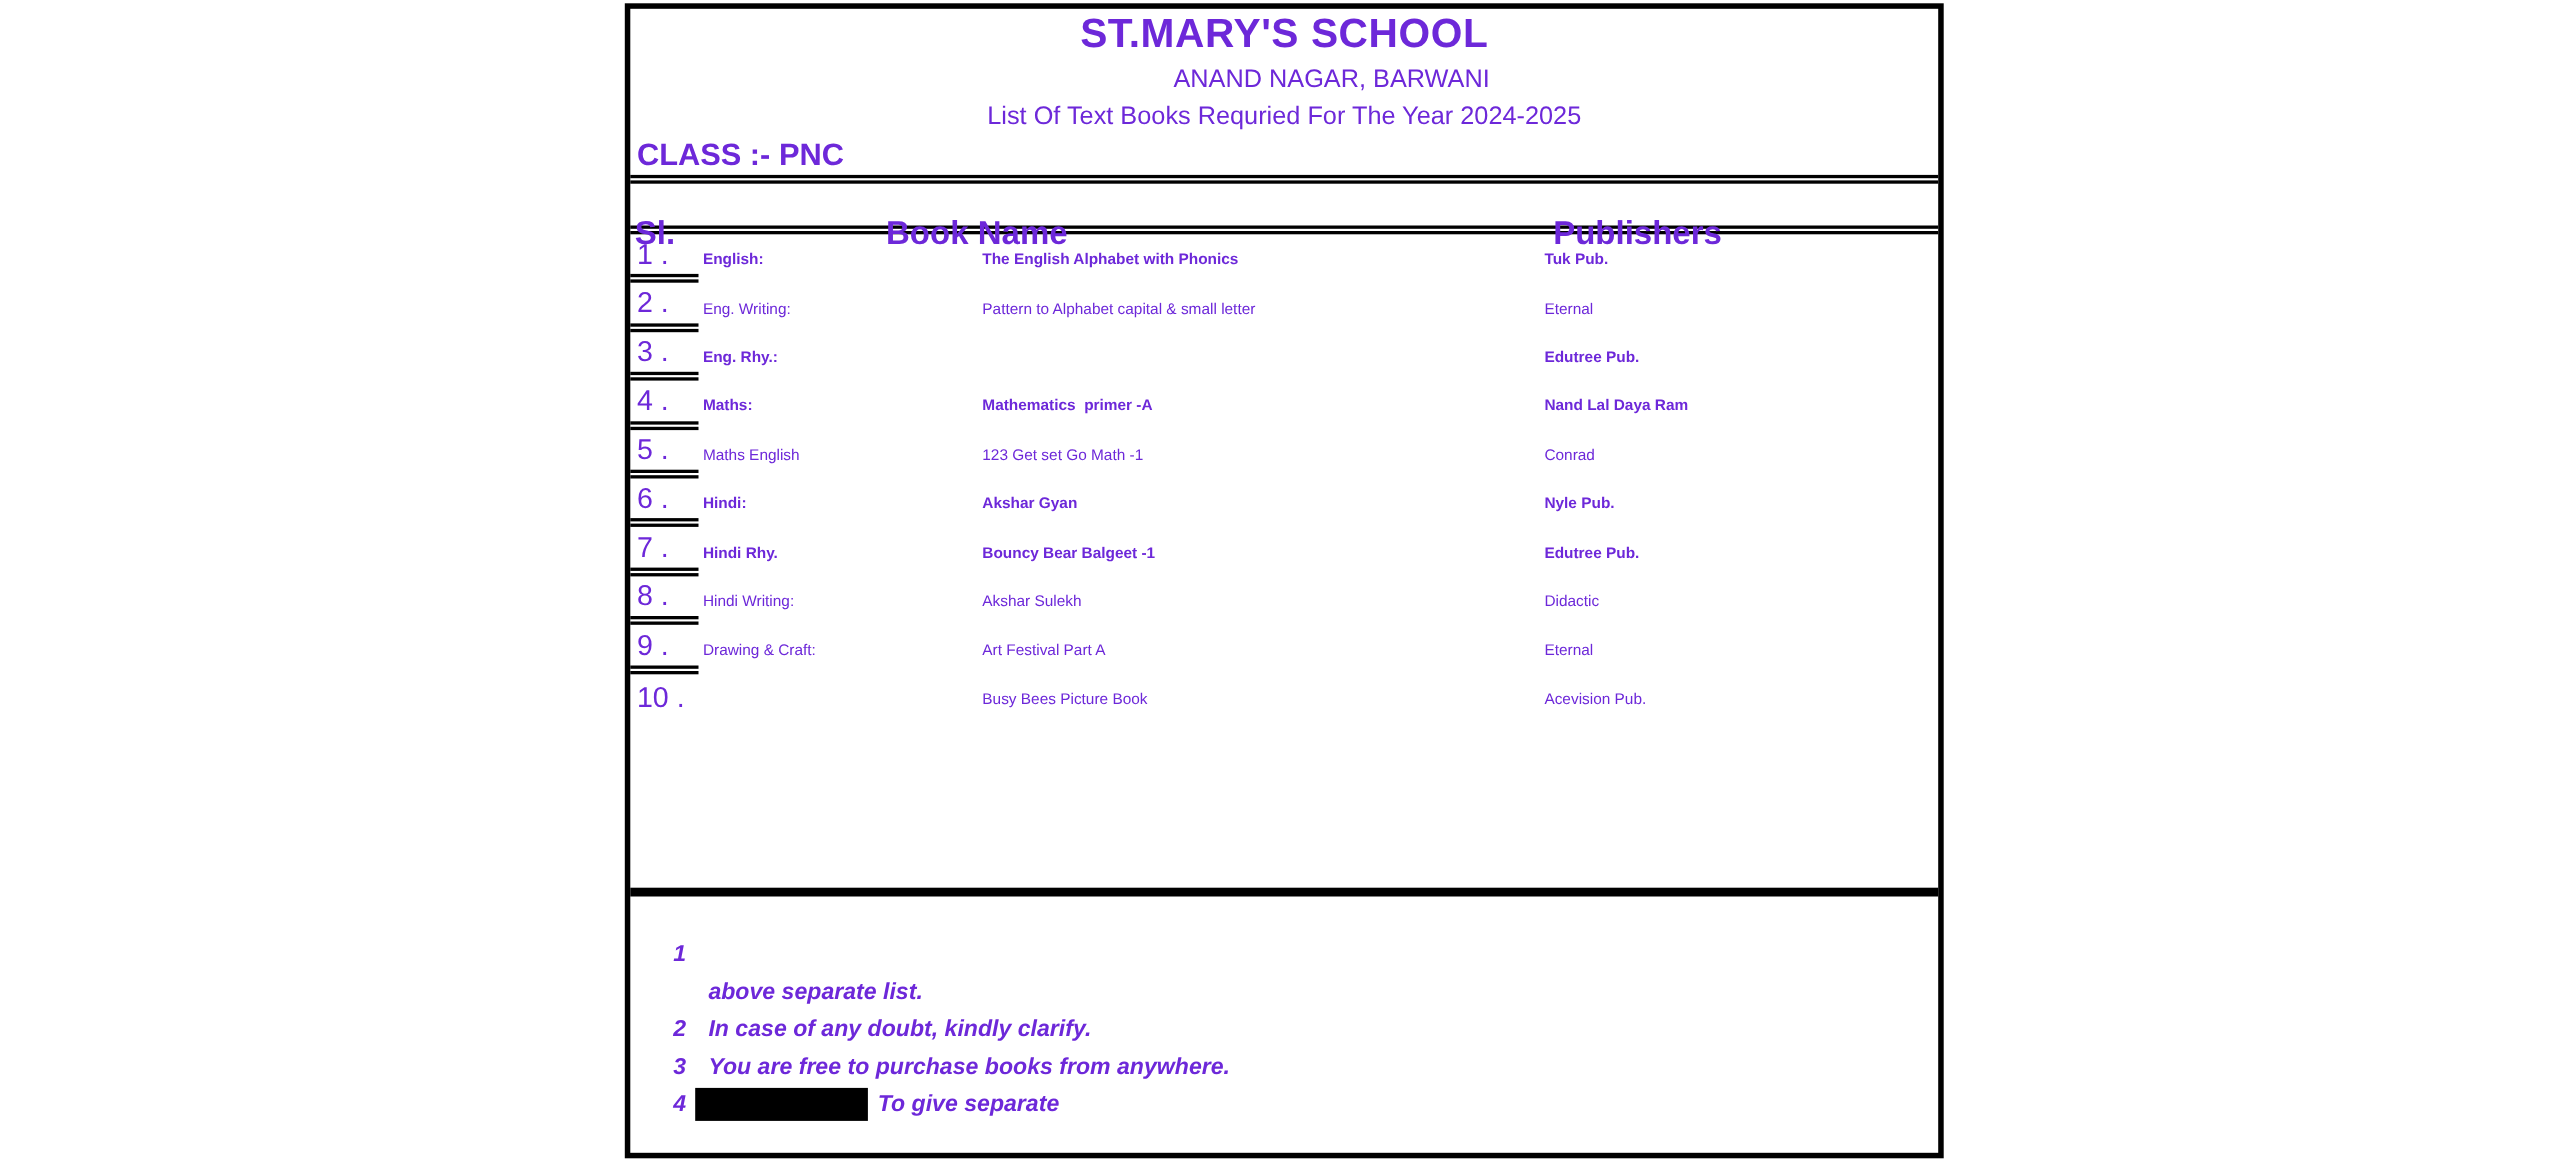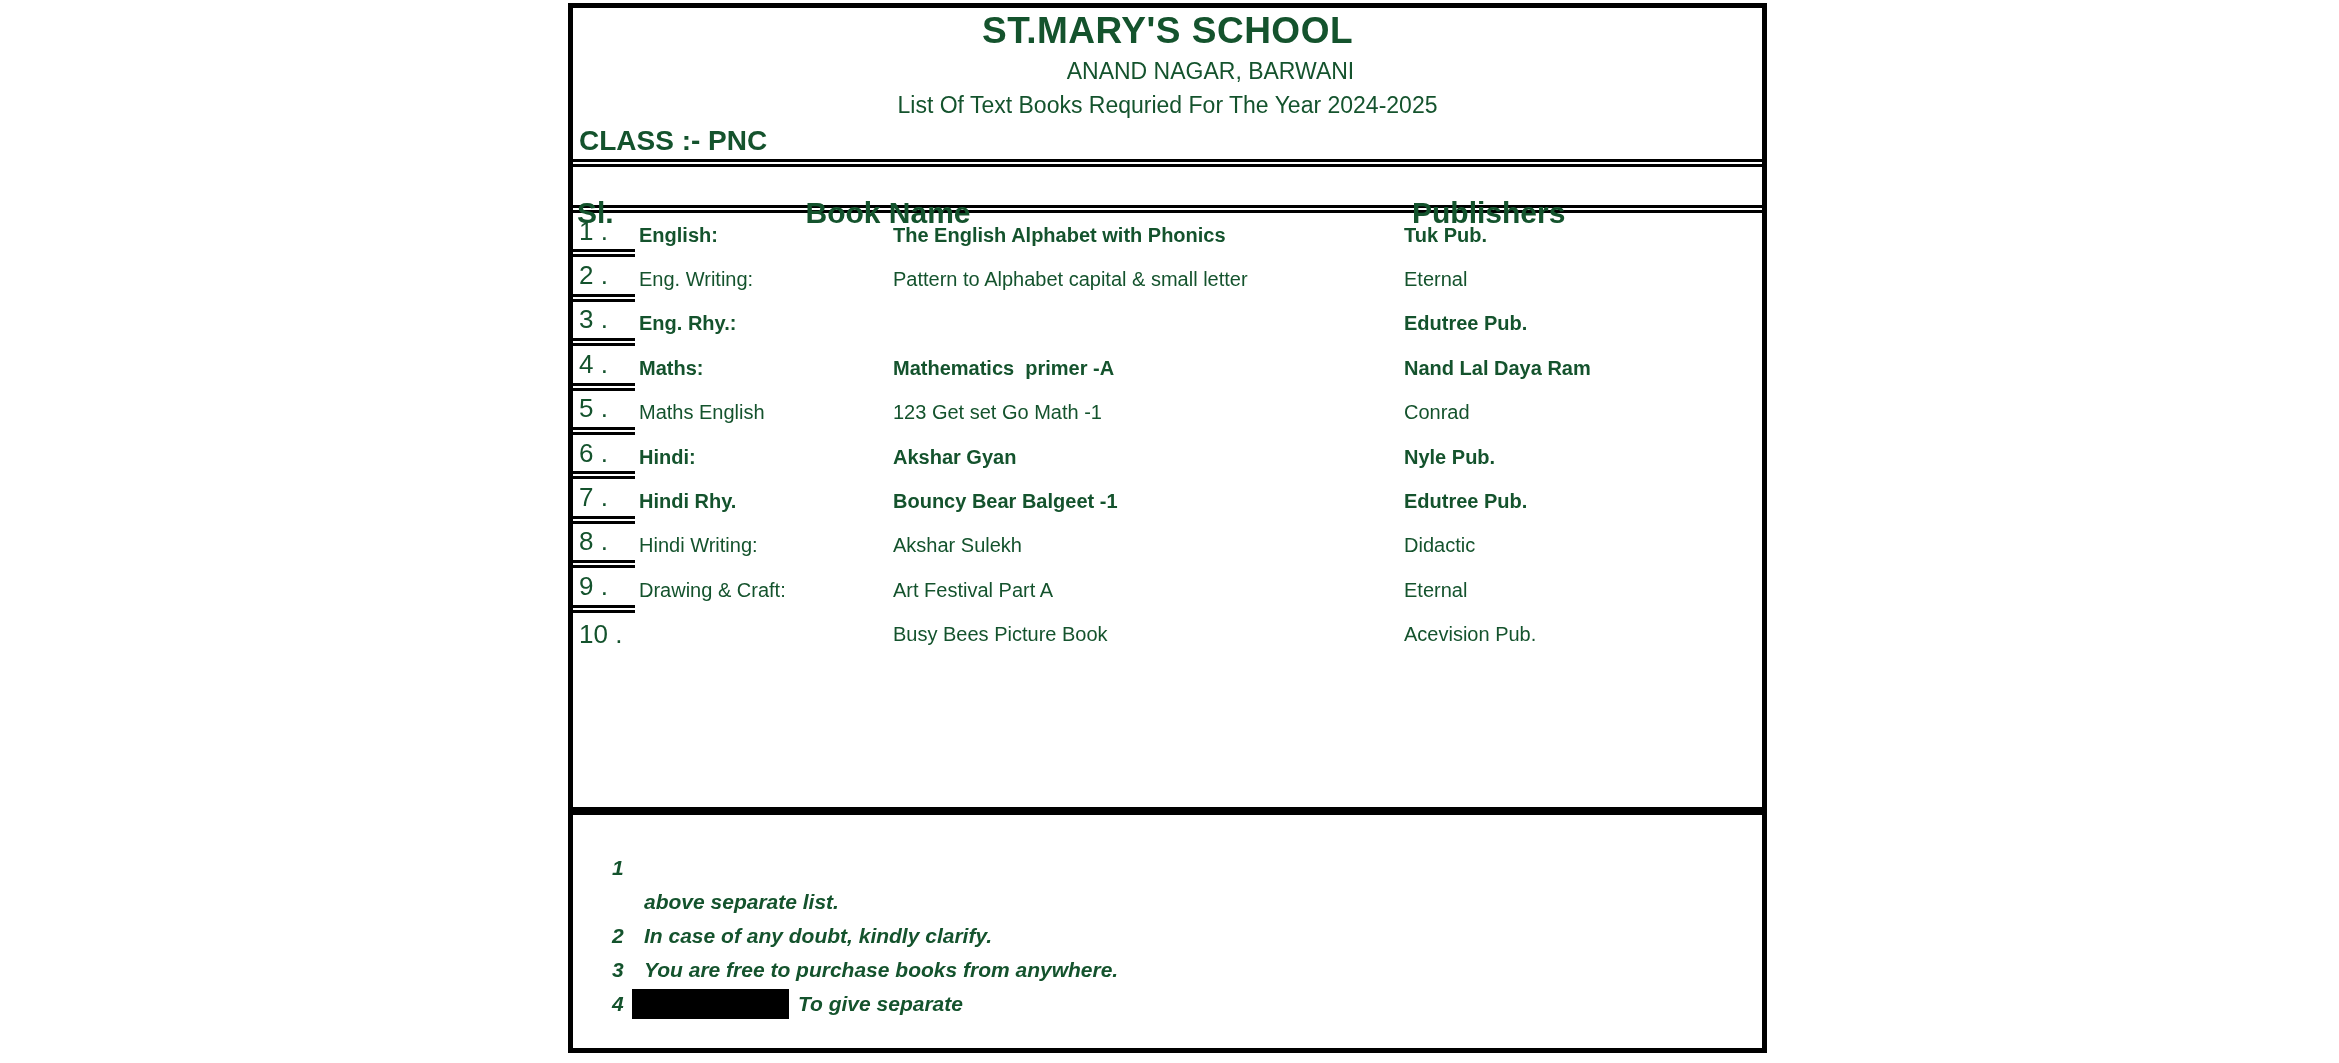--- a/index.html
+++ b/index.html
@@ -6,21 +6,21 @@
     margin: 0;
     padding: 0;
     background: #ffffff;
   }
   .canvas {
     position: relative;
     width: 2339px;
     height: 1063px;
     background: #ffffff;
     font-family: "Liberation Sans", sans-serif;
-    color: #14532d;
+    color: #6d28d9;
     overflow: hidden;
   }
   .doc {
     position: absolute;
     left: 568px;
     top: 3px;
     width: 1199px;
     height: 1050px;
     border: 5px solid #000000;
     box-sizing: border-box;
@@ -90,21 +90,21 @@
   }
   .trow {
     position: relative;
     height: 44.4px;
   }
   .trow span {
     position: absolute;
     top: 0; height: 100%;
     display: flex;
     align-items: center;
-    font-size: 20px;
+    font-size: 14px;
     white-space: pre;
   }
   .trow .sl {
     left: 0; width: 62px;
     padding-left: 6px;
     box-sizing: border-box;
     font-size: 26px;
     border-bottom: 8px double #000000;
     font-weight: normal !important;
   }

